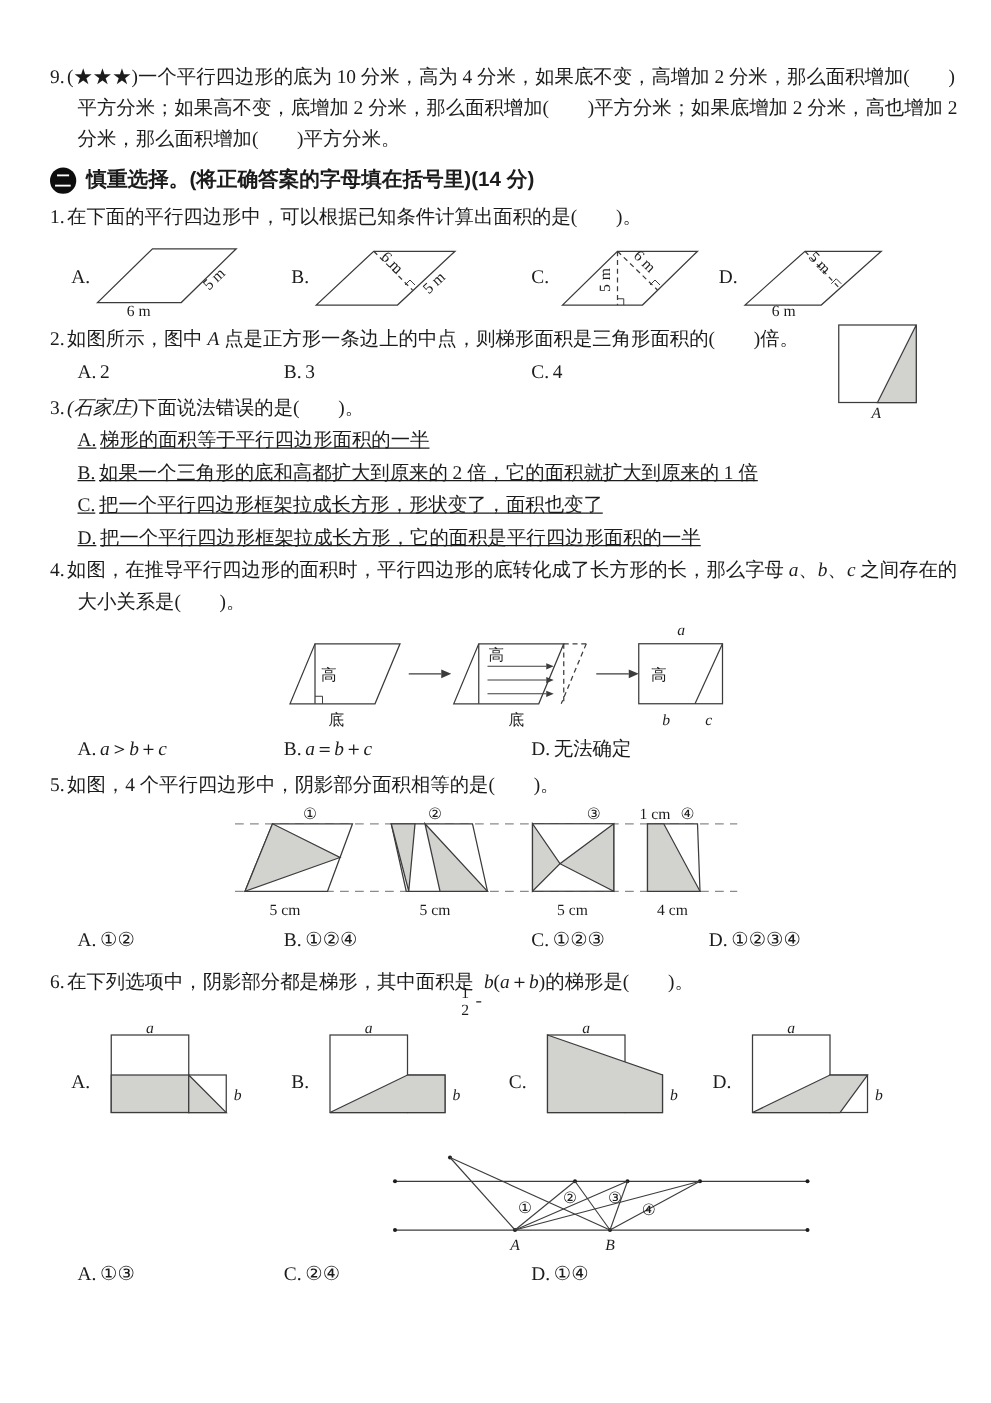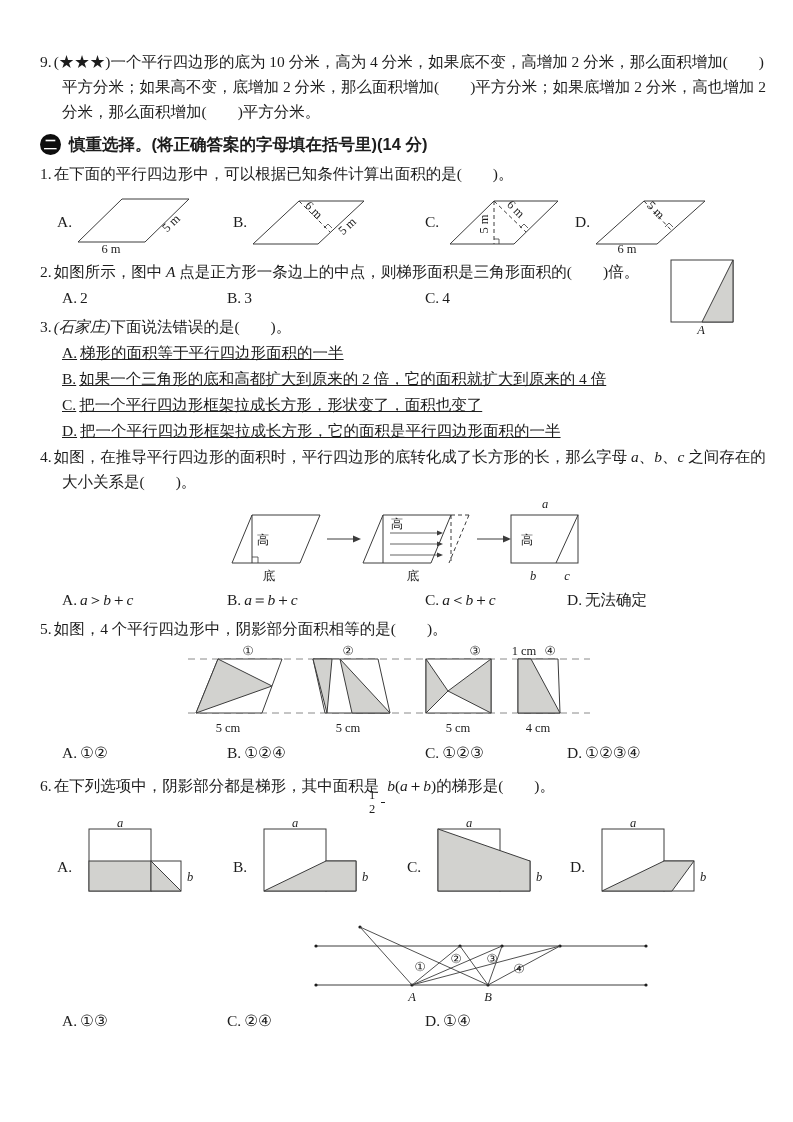--- a/index.html
+++ b/index.html
@@ -108,21 +108,21 @@
     <div class="opts">
       <span><span class="optlabel">A.</span><span>2</span></span>
       <span><span class="optlabel">B.</span><span>3</span></span>
       <span><span class="optlabel">C.</span><span>4</span></span>
     </div>
   </div>
 
   <div>
     <p class="qtext"><span class="qno">3.</span><span class="kai">(石家庄)</span><span>下面说法错误的是(　　)。</span></p>
     <p class="optline"><span class="optlabel">A.</span><span>梯形的面积等于平行四边形面积的一半</span></p>
-    <p class="optline"><span class="optlabel">B.</span><span>如果一个三角形的底和高都扩大到原来的 2 倍，它的面积就扩大到原来的 4 倍</span></p>
+    <p class="optline"><span class="optlabel">B.</span><span>如果一个三角形的底和高都扩大到原来的 2 倍，它的面积就扩大到原来的 1 倍</span></p>
     <p class="optline"><span class="optlabel">C.</span><span>把一个平行四边形框架拉成长方形，形状变了，面积也变了</span></p>
     <p class="optline"><span class="optlabel">D.</span><span>把一个平行四边形框架拉成长方形，它的面积是平行四边形面积的一半</span></p>
   </div>
 
   <div>
     <p class="qtext"><span class="qno">4.</span><span>如图，在推导平行四边形的面积时，平行四边形的底转化成了长方形的长，那么字母 <i>a</i>、<i>b</i>、<i>c</i> 之间存在的大小关系是(　　)。</span></p>
     <div class="figq4">
       <svg width="372" height="88" viewBox="0 0 372 88">
         <polygon points="17,66 85,66 105,18 37,18" fill="none" stroke="#3c3c3c"></polygon>
         <line x1="37" y1="18" x2="37" y2="66" stroke="#3c3c3c"></line>
@@ -150,21 +150,20 @@
         <line x1="363" y1="18" x2="341" y2="66" stroke="#3c3c3c"></line>
         <text x="312" y="47" text-anchor="middle" font-size="12">高</text>
         <text x="330" y="11" text-anchor="middle" font-style="italic">a</text>
         <text x="318" y="83" text-anchor="middle" font-style="italic">b</text>
         <text x="352" y="83" text-anchor="middle" font-style="italic">c</text>
       </svg>
     </div>
     <div class="opts">
       <span><span class="optlabel">A.</span><span><i>a</i>＞<i>b</i>＋<i>c</i></span></span>
       <span><span class="optlabel">B.</span><span><i>a</i>＝<i>b</i>＋<i>c</i></span></span>
-      <span><span class="optlabel">C.</span><span><i>a</i>＜<i>b</i>＋<i>c</i></span></span>
       <span><span class="optlabel">D.</span><span>无法确定</span></span>
     </div>
   </div>
 
   <div>
     <p class="qtext"><span class="qno">5.</span><span>如图，4 个平行四边形中，阴影部分面积相等的是(　　)。</span></p>
     <div class="figq5">
       <svg width="402" height="95" viewBox="0 0 402 95">
         <line x1="0" y1="16" x2="402" y2="16" stroke="#8a8a8a" stroke-dasharray="7 5"></line>
         <line x1="0" y1="70" x2="402" y2="70" stroke="#8a8a8a" stroke-dasharray="7 5"></line>

